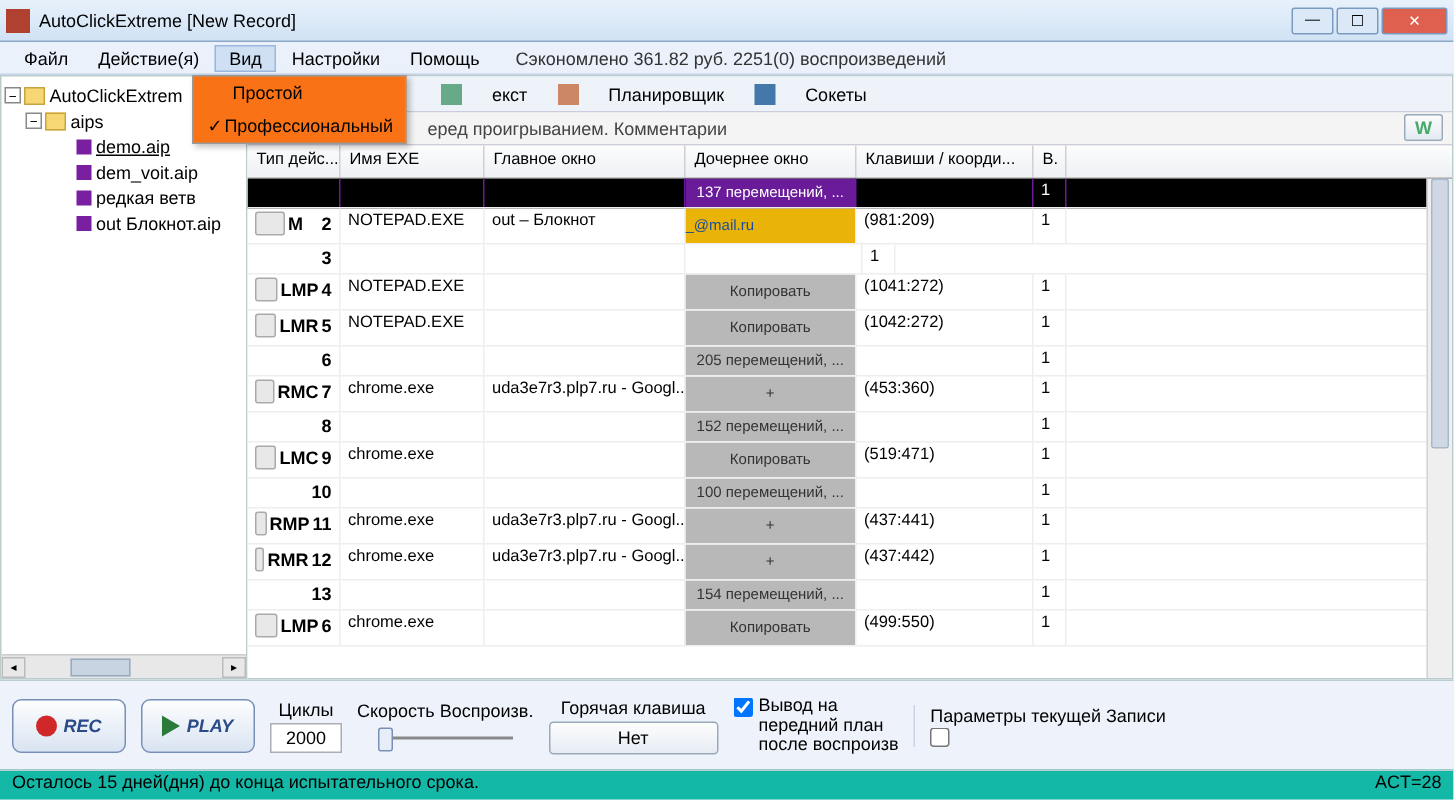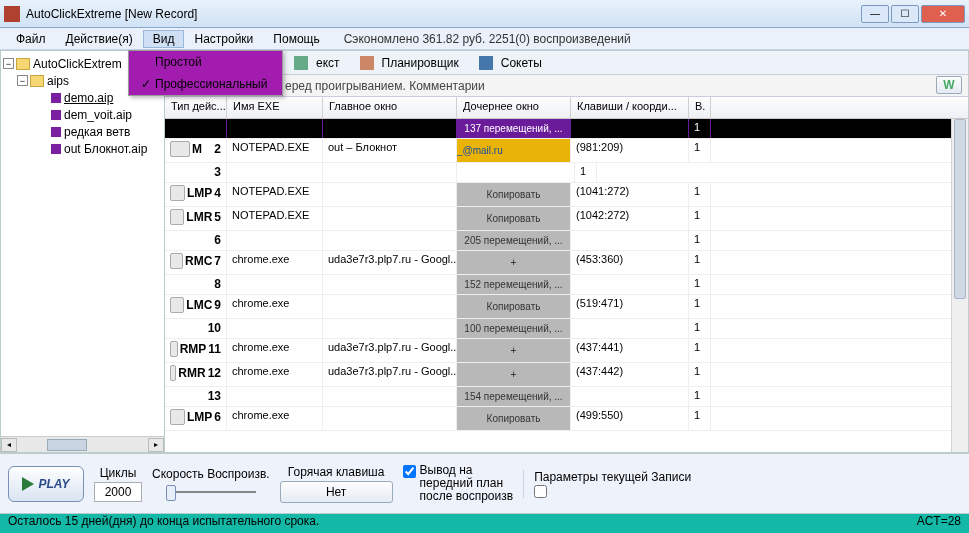--- a/index.html
+++ b/index.html
@@ -7,36 +7,36 @@
 .titlebar{height:28px;background:linear-gradient(#e8f1fb,#d0e2f5);display:flex;align-items:center;padding:0 4px;border-bottom:1px solid #8aa8c8}
 .titlebar .app-icon{width:16px;height:16px;background:#b04030;margin-right:6px;display:inline-block}
 .title{flex:1;color:#000}
 .winbtns{display:flex;gap:2px}
 .winbtn{width:28px;height:18px;border:1px solid #7a9ac0;border-radius:2px;background:#dbe8f7;display:flex;align-items:center;justify-content:center;font-size:10px}
 .winbtn.close{background:#e06050;color:#fff;width:44px}
 .menubar{height:22px;background:#eaf1fa;display:flex;align-items:center;padding:0 6px;border-bottom:1px solid #c5d4e6;position:relative}
 .menubar .m{padding:2px 10px;cursor:default}
 .menubar .m.open{background:#cfe0f5;border:1px solid #9ab8dc;padding:1px 9px}
 .menubar .saved{margin-left:14px;color:#333}
-.dropdown{position:absolute;top:50px;left:128px;background:#a21caf;border:1px solid #9a9a9a;box-shadow:2px 2px 4px rgba(0,0,0,.25);z-index:100;width:155px}
+.dropdown{position:absolute;top:50px;left:128px;background:#f97316;border:1px solid #9a9a9a;box-shadow:2px 2px 4px rgba(0,0,0,.25);z-index:100;width:143px}
 .dropdown .di{display:flex;align-items:center;height:22px;padding:0 8px}
 .dropdown .di .chk{width:18px;text-align:center}
 .workspace{display:flex;height:403px}
 .tree{width:165px;background:#fff;border:1px solid #bcc;overflow:hidden;position:relative}
 .tree-inner{padding:4px 2px;font-size:11px}
 .tnode{display:flex;align-items:center;height:17px;white-space:nowrap}
 .tg{width:11px;height:11px;border:1px solid #888;display:inline-flex;align-items:center;justify-content:center;font-size:9px;margin-right:2px}
 .fold{width:14px;height:12px;background:#f7d774;border:1px solid #c9a43e;margin-right:3px}
 .fnode{width:10px;height:10px;background:#7a1fa0;margin-right:3px;margin-left:18px}
 .scroll-h{position:absolute;bottom:0;left:0;right:0;height:16px;background:#e8e8e8;border-top:1px solid #ccc;display:flex;align-items:center}
 .scroll-h .thumb{width:40px;height:12px;background:#c8d4e2;border:1px solid #9ab;margin-left:30px}
 .scroll-h .ar{width:16px;height:14px;border:1px solid #bbb;display:flex;align-items:center;justify-content:center;font-size:8px}
 .main{flex:1;display:flex;flex-direction:column;background:#fff;border:1px solid #bcc;border-left:none;position:relative}
 .toolbar2{height:24px;background:#eef3fa;border-bottom:1px solid #ccd;display:flex;align-items:center;padding-left:120px;gap:2px}
-.tbtn{height:20px;padding:0 8px;border:1px solid transparent;display:flex;align-items:center;gap:8px}
+.tbtn{height:20px;padding:0 8px;border:1px solid transparent;display:flex;align-items:center;gap:20px}
 .tbtn .ticn{width:14px;height:14px;background:#6a8;display:inline-block}
 .subbar{height:22px;background:#f4f4f4;border-bottom:1px solid #ccd;display:flex;align-items:center;padding-left:120px;color:#444;position:relative}
 .subbar .gobtn{position:absolute;right:6px;top:1px;width:26px;height:18px;border:1px solid #9ab;border-radius:2px;background:linear-gradient(#fcfcfc,#e4eaf2);display:flex;align-items:center;justify-content:center;color:#4a6;font-weight:bold}
 .grid{flex:1;overflow:hidden;position:relative}
 .ghdr{display:flex;height:22px;background:linear-gradient(#fdfdfd,#eef0f4);border-bottom:1px solid #c8c8c8}
 .ghdr .gc{border-right:1px solid #d0d0d0;padding:3px 6px;font-size:11px;overflow:hidden;white-space:nowrap}
 .c0{width:62px}.c1{width:96px}.c2{width:134px}.c3{width:114px}.c4{width:118px}.c5{width:22px}
 .gc.c0{width:62px}.gc.c1{width:96px}.gc.c2{width:134px}.gc.c3{width:114px}.gc.c4{width:118px}.gc.c5{width:22px}
 .grow{display:flex;height:20px;border-bottom:1px solid #eee;align-items:center}
 .grow.th{height:24px}
@@ -384,20 +384,24 @@
           </div>
         </div>
       <div class="vscroll">
           <div class="vthumb"></div>
         </div>
     </div>
   </div>
 </div>
 
 <div class="bottom">
+  <div class="recbtn">
+      <span class="c"></span>
+      <span>REC</span>
+    </div>
   <div class="playbtn">
       <span class="t"></span>
       <span>PLAY</span>
     </div>
   <div class="bgroup">
     <span>Циклы</span>
     <input class="inp" value="2000" style="">
   </div>
   <div class="bgroup">
     <span>Скорость Воспроизв.</span>

